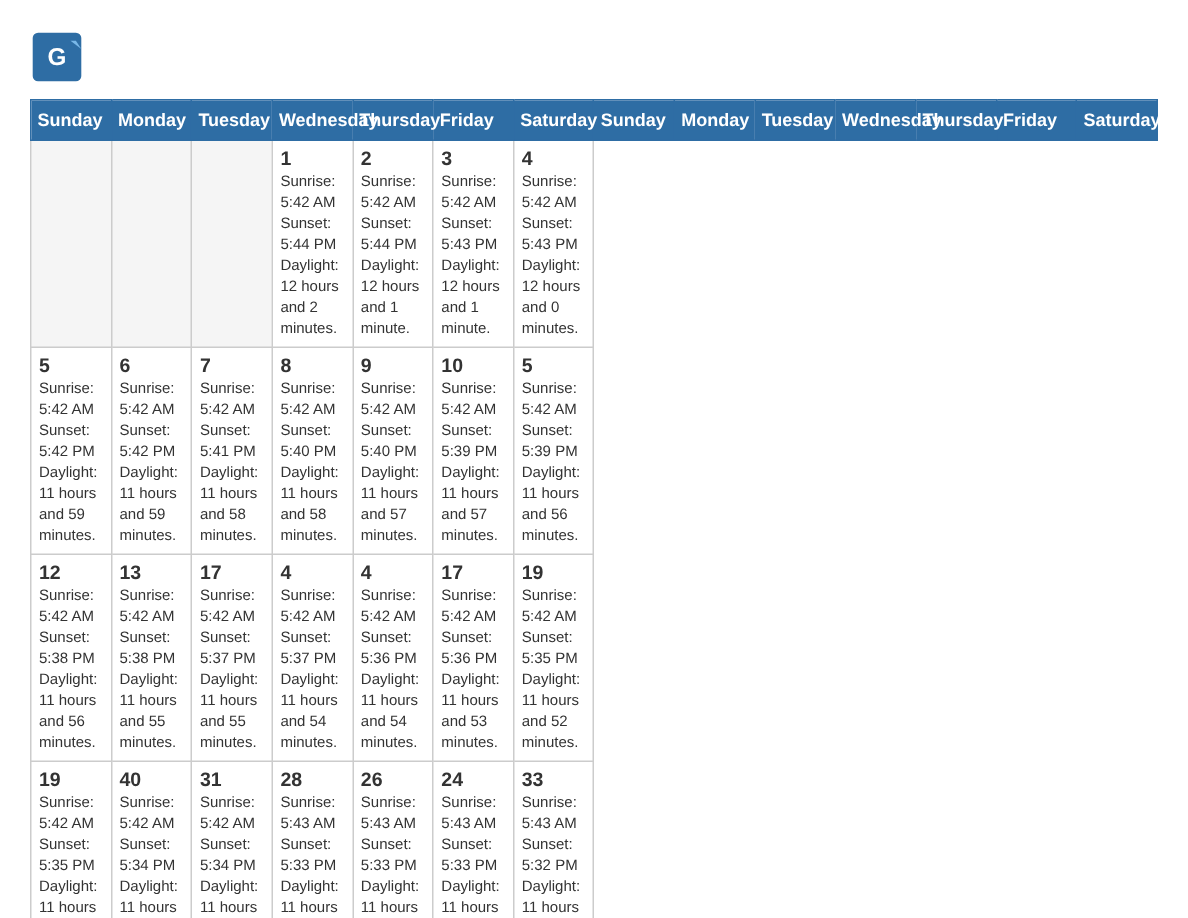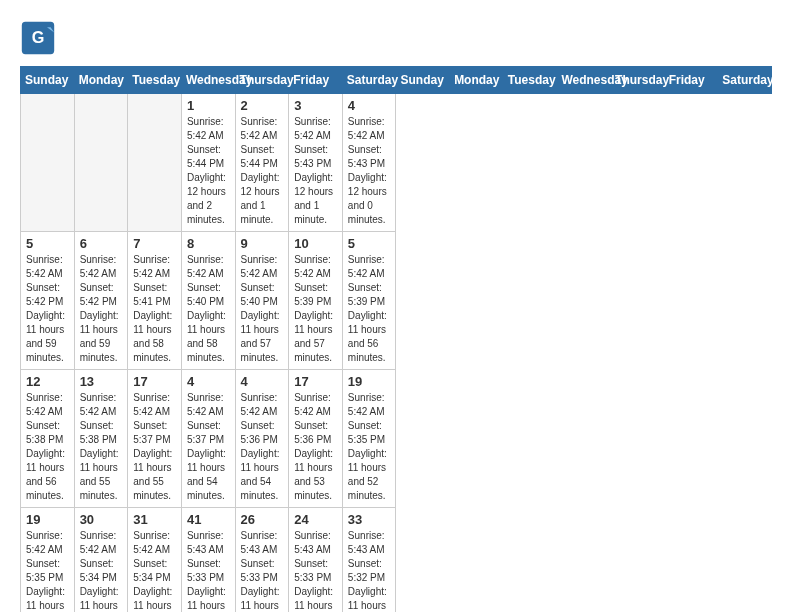--- a/index.html
+++ b/index.html
@@ -270,35 +270,35 @@
       </tr>
       <tr class="row-alt">
         <td>
           <div class="day-number">19</div>
           <div class="day-info" style="white-space: pre-line;">Sunrise: 5:42 AM
 Sunset: 5:35 PM
 Daylight: 11 hours
 and 52 minutes.</div>
         </td>
         <td>
-          <div class="day-number">30</div>
+          <div class="day-number">40</div>
           <div class="day-info" style="white-space: pre-line;">Sunrise: 5:42 AM
 Sunset: 5:34 PM
 Daylight: 11 hours
 and 51 minutes.</div>
         </td>
         <td>
           <div class="day-number">31</div>
           <div class="day-info" style="white-space: pre-line;">Sunrise: 5:42 AM
 Sunset: 5:34 PM
 Daylight: 11 hours
 and 50 minutes.</div>
         </td>
         <td>
-          <div class="day-number">41</div>
+          <div class="day-number">28</div>
           <div class="day-info" style="white-space: pre-line;">Sunrise: 5:43 AM
 Sunset: 5:33 PM
 Daylight: 11 hours
 and 50 minutes.</div>
         </td>
         <td>
           <div class="day-number">26</div>
           <div class="day-info" style="white-space: pre-line;">Sunrise: 5:43 AM
 Sunset: 5:33 PM
 Daylight: 11 hours

